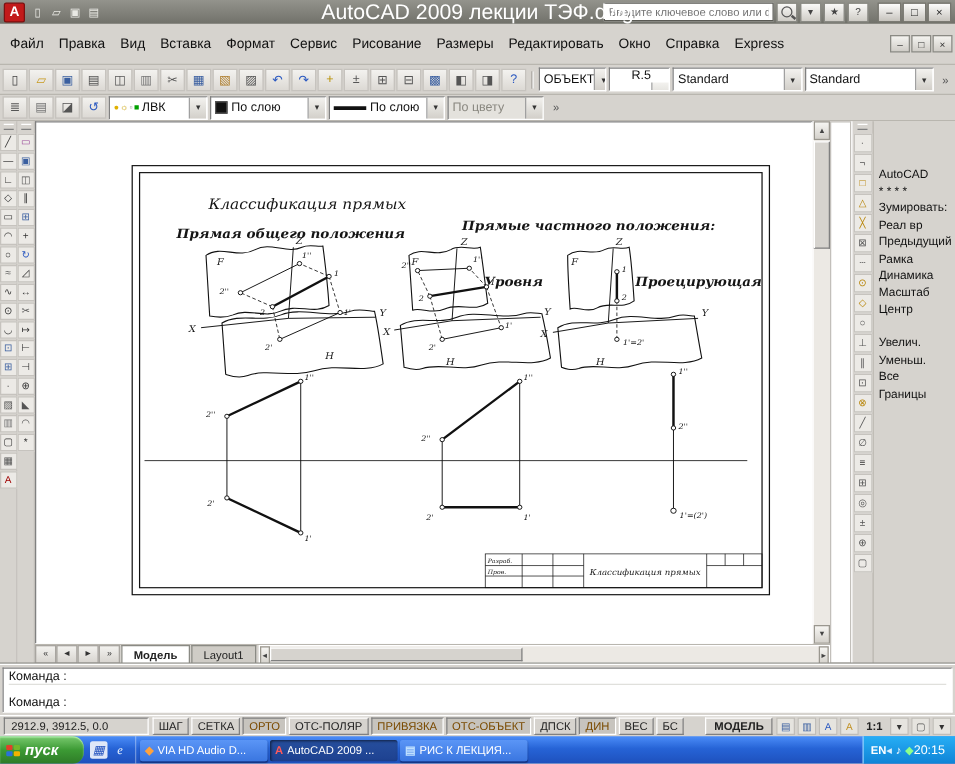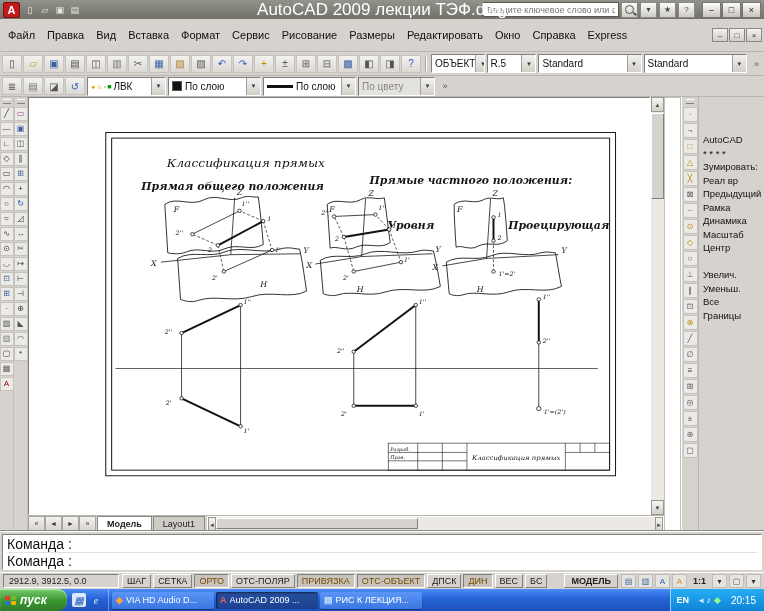--- a/index.html
+++ b/index.html
@@ -40,21 +40,21 @@
   .row1{height:21px;} .row2{height:18px;}
   .ticons{display:flex;gap:1px;}
   .ticon{width:18px;height:16px;border:1px solid #c6c3be;background:linear-gradient(#f3f2ef,#dcd9d4);
          display:flex;align-items:center;justify-content:center;font-size:10px;color:#444;}
   .sep{width:1px;height:14px;background:#a8a5a0;border-right:1px solid #fff;margin:0 2px;}
   .combo{height:17px;background:#fff;border:1px solid;border-color:#808080 #fff #fff #808080;
          display:flex;align-items:center;font-size:10px;color:#111;padding-left:3px;overflow:hidden;white-space:nowrap;}
   .combo .combo-arrow{margin-left:auto;width:13px;height:100%;background:linear-gradient(#f3f2ef,#d2cfc9);
          border-left:1px solid #a0a0a0;display:flex;align-items:center;justify-content:center;font-size:7px;color:#333;flex:0 0 auto;}
   .combo.disabled{background:#e4e2dd;color:#8a8880;}
-  .w52{width:52px;} .w48{width:48px;} .w105{width:105px;} .w102{width:102px;} .w74{width:74px;}
+  .w52{width:52px;} .w48{width:48px;flex-direction:column;} .w105{width:105px;} .w102{width:102px;} .w74{width:74px;}
   .w88{width:88px;} .w96{width:96px;} .w72{width:72px;}
   .lcicons{display:flex;gap:1px;margin-right:2px;}
   .lcicons span{font-size:7px;line-height:1;}
   .swatch{width:8px;height:8px;border:1px solid #555;margin-right:3px;flex:0 0 auto;}
   .ltline{width:26px;height:0;border-top:1px solid #111;margin-right:3px;flex:0 0 auto;}
   .lwline{width:26px;height:3px;background:#111;margin-right:3px;flex:0 0 auto;}
   .ovf{margin-left:2px;width:12px;height:16px;display:flex;align-items:center;justify-content:center;font-size:9px;color:#555;}
 
   
   .main{flex:1;display:flex;min-height:0;background:#d6d3ce;}
@@ -93,21 +93,21 @@
          align-items:center;padding-top:2px;}
   .rtool .vicon{width:13px;height:13px;}
   .screen-menu{flex:1;padding:2px 0 0 4px;font-size:9.5px;line-height:13.5px;color:#111;}
   .sm-item{height:13.5px;white-space:nowrap;overflow:hidden;}
   .sm-item.bold{font-weight:normal;margin-top:34px;}
 
   
   .cmd{height:36px;background:#d6d3ce;border-top:1px solid #fff;box-shadow:0 -1px 0 #8a8a84;
        padding:2px;display:flex;flex:0 0 auto;}
   .cmd-box{flex:1;background:#fff;border:1px solid;border-color:#808080 #fff #fff #808080;
-           font-size:14px;color:#111;display:flex;flex-direction:column;justify-content:space-between;padding:1px 4px;}
+           font-size:10px;color:#111;display:flex;flex-direction:column;justify-content:space-between;padding:1px 4px;}
   .cmd-hist{border-bottom:1px solid #e0e0dc;}
 
   
   .statusbar{height:16px;background:#d6d3ce;border-top:1px solid #fff;display:flex;align-items:center;
              font-size:9px;color:#222;padding:0 3px;gap:3px;flex:0 0 auto;}
   .coords{width:104px;padding:1px 5px;border:1px solid;border-color:#808080 #fff #fff #808080;white-space:nowrap;}
   .stoggles{display:flex;gap:2px;}
   .sbtn2{padding:1px 4px;border:1px solid;border-color:#fff #808080 #808080 #fff;background:#d6d3ce;white-space:nowrap;}
   .sbtn2.pressed{border-color:#808080 #fff #fff #808080;background:#c7c4be;color:#7a4a00;}
   .ssp{flex:1;}
@@ -129,21 +129,21 @@
   .qlicon{width:14px;height:14px;display:flex;align-items:center;justify-content:center;font-size:10px;
           font-family:"Liberation Serif",serif;font-style:italic;border-radius:2px;}
   .tasks{display:flex;align-items:center;gap:2px;padding-left:3px;}
   .task{width:94px;height:17px;background:linear-gradient(#5a95f6,#3a76e0);border-radius:2px;color:#fff;
         font-size:9px;display:flex;align-items:center;gap:3px;padding:0 4px;overflow:hidden;
         box-shadow:0 1px 1px rgba(0,0,30,.4);}
   .task.active{background:linear-gradient(#274f9e,#1d4190);box-shadow:inset 1px 1px 2px rgba(0,0,0,.55);}
   .task-ic{font-size:9px;font-weight:bold;flex:0 0 auto;}
   .task-label{white-space:nowrap;overflow:hidden;}
   .tray{margin-left:auto;background:linear-gradient(#27aef5,#0f83d6);border-left:1px solid #8fd8ff;
-        display:flex;align-items:center;gap:10px;padding:0 8px 0 6px;color:#fff;font-size:9px;}
+        display:flex;align-items:center;gap:0;padding:0 8px 0 6px;color:#fff;font-size:9px;}
   .lang{font-weight:bold;}
   .clock{font-size:10px;}
 
   
   svg text{font-family:"DejaVu Serif",serif;font-style:italic;fill:#151515;stroke:none;}
   .s12{font-size:12.5px;} .s11{font-size:11px;font-weight:bold;} .s8{font-size:8px;}
   .s65{font-size:6.5px;} .s5{font-size:5px;} .s7{font-size:7px;}
   .frame{stroke:#111;fill:none;stroke-width:1;}
   .tbl{stroke:#111;fill:none;stroke-width:.6;}
   .blob{stroke:#111;fill:none;stroke-width:.9;}

